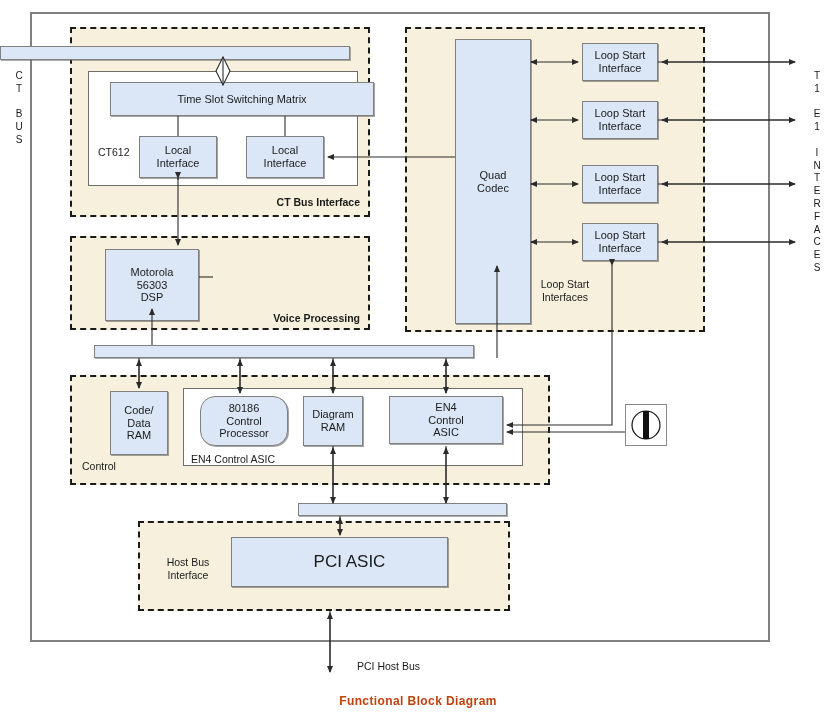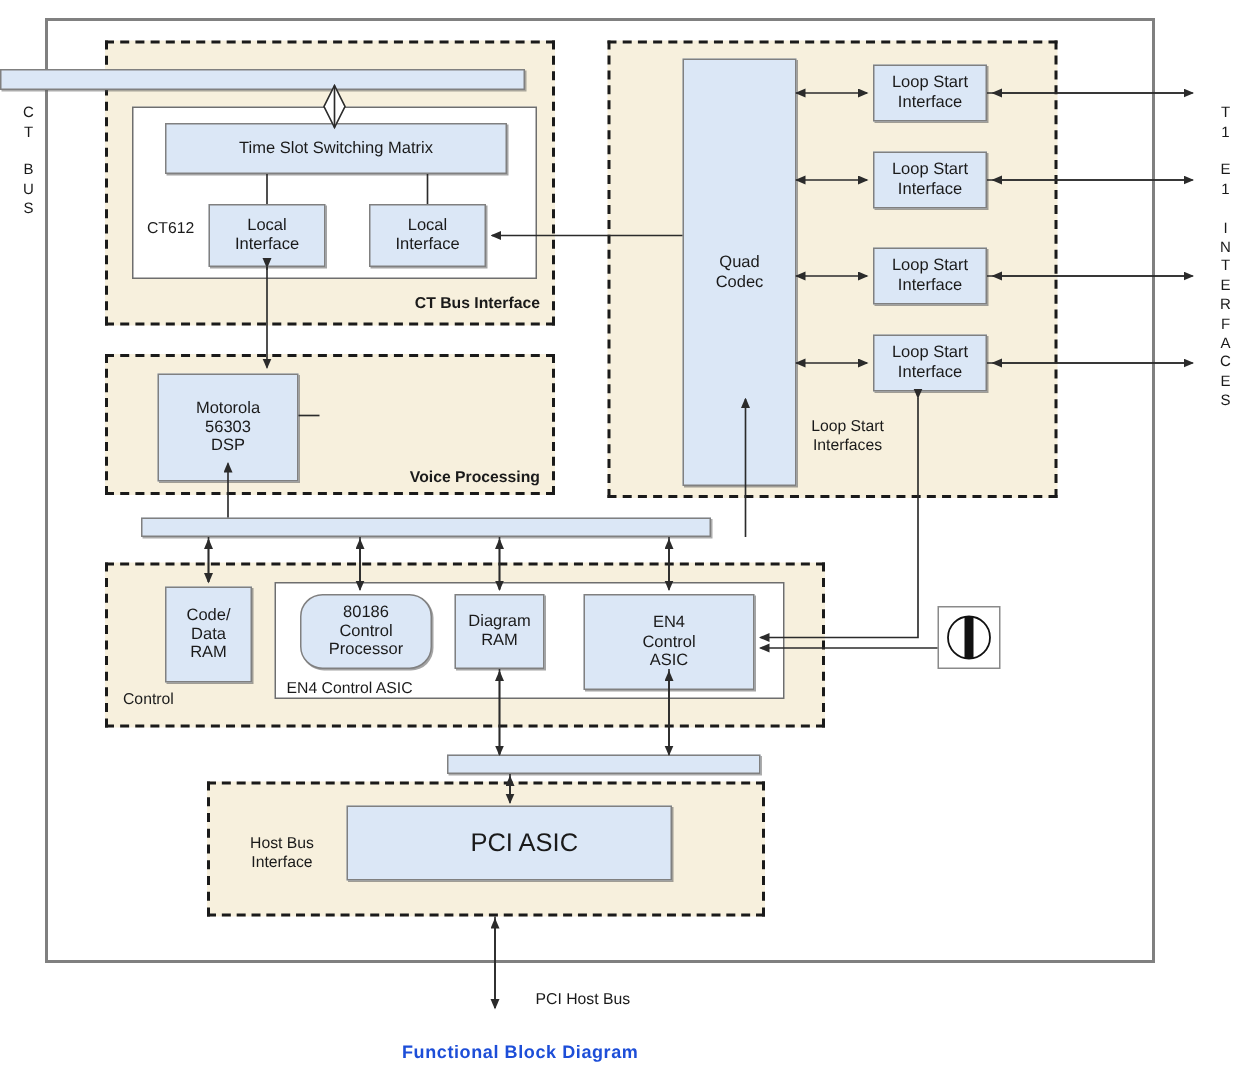--- a/index.html
+++ b/index.html
@@ -27,21 +27,21 @@
 
   .lbl{color:#1a1a1a;font-size:10.5px;line-height:1.2;white-space:pre-line;}
   .lbl.r{text-align:right;font-weight:bold;}
   .lbl.c{text-align:center;}
 
   .vstack{
     color:#1a1a1a;font-size:10px;line-height:1.28;text-align:center;white-space:pre-line;
   }
 
   .caption{
-    font-size:12px;font-weight:bold;color:#1d4ed8;text-align:left;letter-spacing:.4px;
+    font-size:12px;font-weight:bold;color:#c2410c;text-align:center;letter-spacing:.4px;
   }
 
   svg.ov{position:absolute;left:0;top:0;width:836px;height:714px;overflow:visible;pointer-events:none;}
 </style>
 </head>
 <body>
 
 <div id="stage">
 
   <div class="abs outer-frame" style="left:30px;top:12px;width:740px;height:630px;"></div>
@@ -71,21 +71,21 @@
 S</div>
 
   <div class="abs region" style="left:70px;top:27px;width:300px;height:190px;"></div>
   <div class="abs lbl r" style="left:200px;top:196px;width:160px;">CT Bus Interface</div>
 
   <div class="abs busbar" style="left:0px;top:46px;width:350px;height:14px;"></div>
 
   <div class="abs plainbox" style="left:88px;top:71px;width:270px;height:115px;"></div>
   <div class="abs lbl" style="left:98px;top:146px;width:56px;">CT612</div>
 
-  <div class="abs blk sh" style="left:110px;top:82px;width:228px;height:34px;">Time Slot Switching Matrix</div>
+  <div class="abs blk sh" style="left:110px;top:82px;width:264px;height:34px;">Time Slot Switching Matrix</div>
 
   <div class="abs blk sh" style="left:139px;top:136px;width:78px;height:42px;">Local
 Interface</div>
 
   <div class="abs blk sh" style="left:246px;top:136px;width:78px;height:42px;">Local
 Interface</div>
 
   <div class="abs region" style="left:70px;top:236px;width:300px;height:94px;"></div>
   <div class="abs lbl r" style="left:210px;top:312px;width:150px;">Voice Processing</div>
 
@@ -122,21 +122,21 @@
 Data
 RAM</div>
 
   <div class="abs blk sh" style="left:200px;top:396px;width:88px;height:50px;border-radius:15px;">80186
 Control
 Processor</div>
 
   <div class="abs blk sh" style="left:303px;top:396px;width:60px;height:50px;">Diagram
 RAM</div>
 
-  <div class="abs blk sh" style="left:389px;top:396px;width:114px;height:64px;">EN4
+  <div class="abs blk sh" style="left:389px;top:396px;width:114px;height:48px;">EN4
 Control
 ASIC</div>
 
   <div class="abs plainbox" style="left:625px;top:404px;width:42px;height:42px;background:#ffffff;border:1px solid #8a8a8a;">
     <svg width="40" height="40" viewBox="0 0 40 40">
       <circle cx="20" cy="20" r="14" fill="#ffffff" stroke="#111" stroke-width="1.2"></circle>
       <rect x="17" y="6" width="6" height="28" fill="#111"></rect>
     </svg>
   </div>
 

